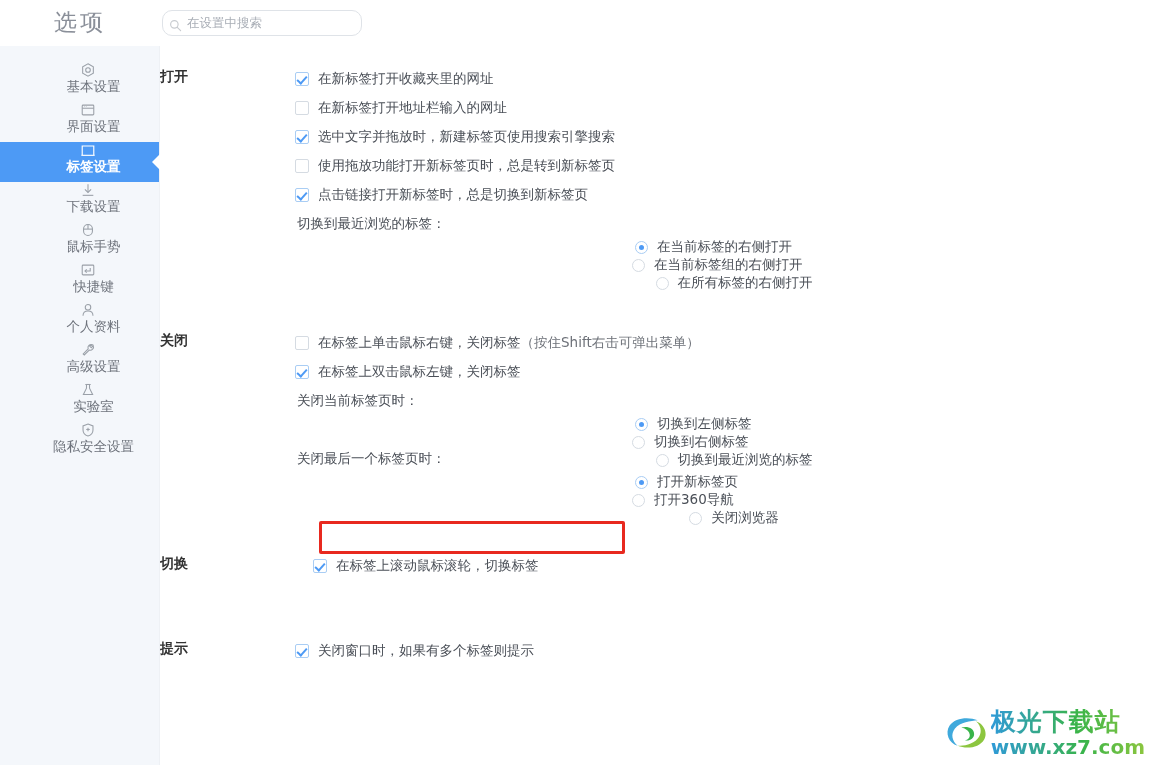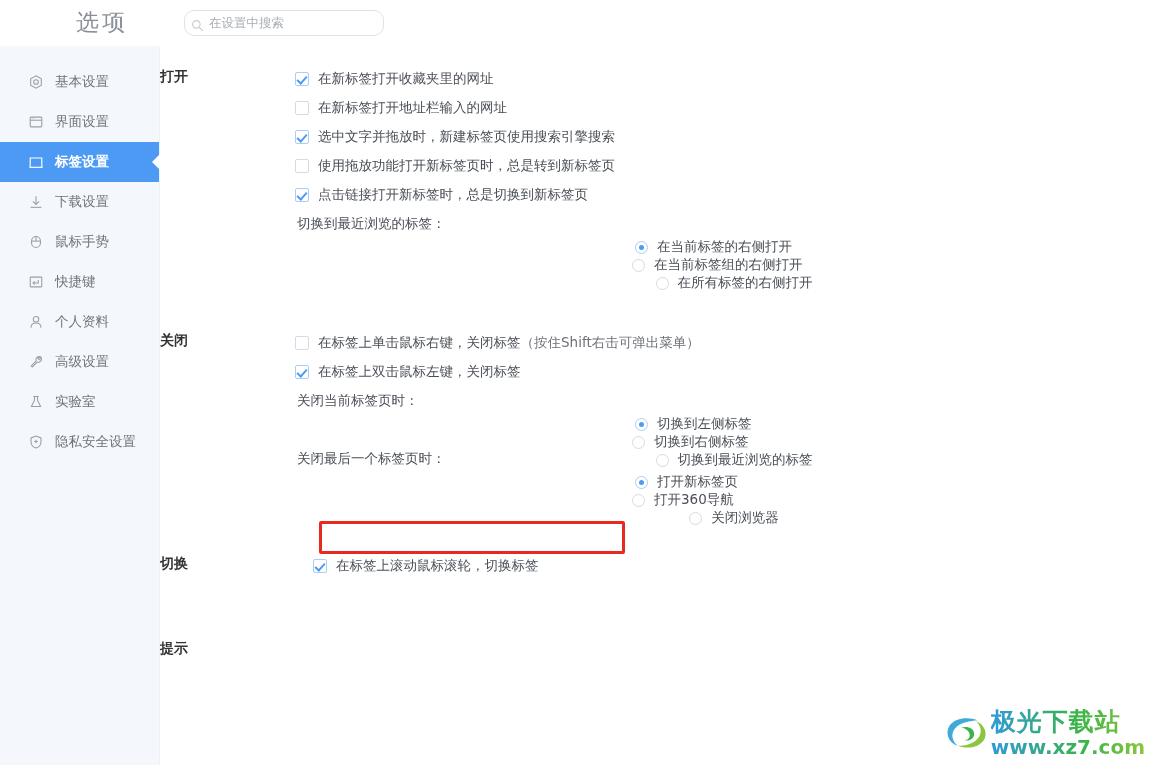--- a/index.html
+++ b/index.html
@@ -17,21 +17,20 @@
   }
 
   
   .header {
     height: 46px;
     background: #ffffff;
     display: flex;
     align-items: center;
     position: relative;
     box-sizing: border-box;
-    margin-left: 22px;
   }
   .app-title {
     width: 160px;
     text-align: center;
     font-size: 23px;
     color: #8a8f99;
     letter-spacing: 3px;
     font-weight: 400;
     line-height: 1;
     padding-bottom: 2px;
@@ -88,20 +87,21 @@
   .nav-item {
     height: 40px;
     display: flex;
     align-items: center;
     padding-left: 28px;
     box-sizing: border-box;
     font-size: 13.5px;
     color: #6e737c;
     position: relative;
     cursor: default;
+    flex-direction: column;
   }
   .nav-item .nav-icon {
     width: 16px;
     height: 16px;
     margin-right: 11px;
     flex: 0 0 auto;
     display: block;
   }
   .nav-item .nav-icon svg { display: block; }
   .nav-item.active {
@@ -495,20 +495,26 @@
         <div class="row" style="padding-left:18px;">
           <span class="cb checked"></span>
           <span>在标签上滚动鼠标滚轮，切换标签</span>
         </div>
 
       </div>
     </div>
 
     <div class="section" style="margin-top:56px;">
       <div class="section-label">提示</div>
+      <div class="section-body">
+        <div class="row">
+          <span class="cb checked"></span>
+          <span>关闭窗口时，如果有多个标签则提示</span>
+        </div>
+      </div>
     </div>
 
   </div>
 </div>
 
 <div class="highlight-box" style="left:319px; top:521px; width:306px; height:33px;"></div>
 
 <div class="watermark">
   <span class="wm-logo">
     <svg viewBox="0 0 48 46" width="44" height="42">

